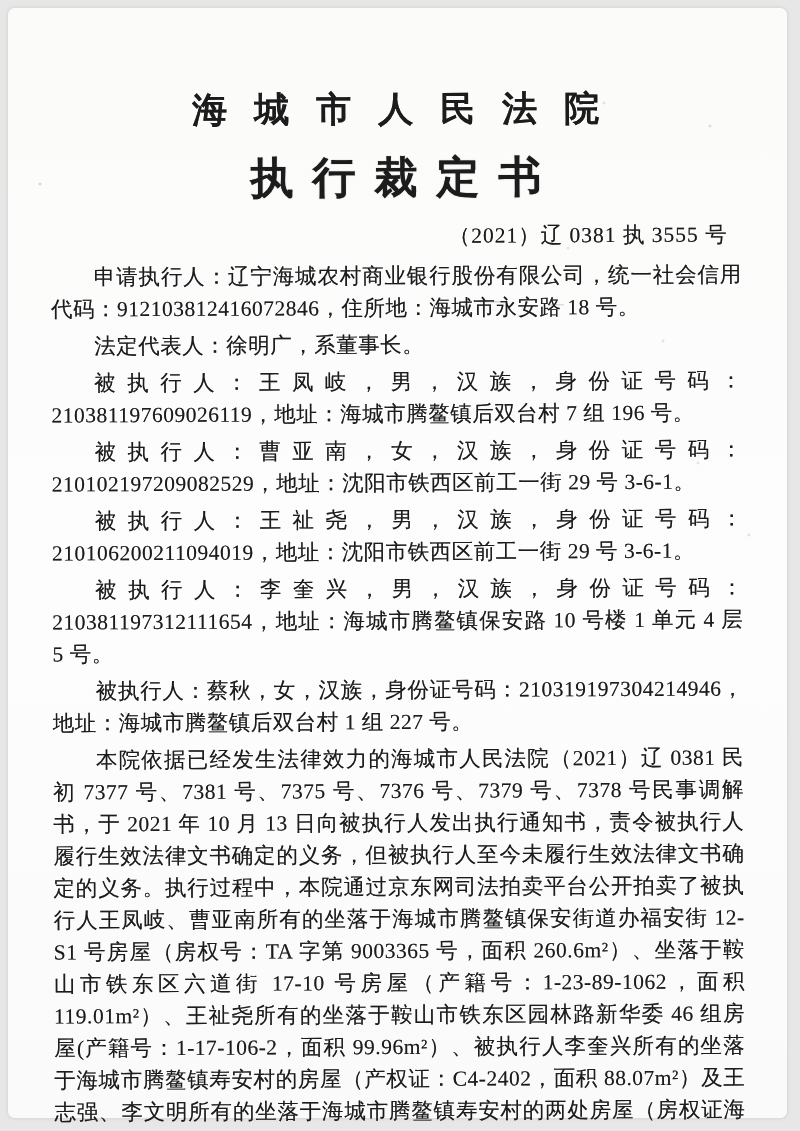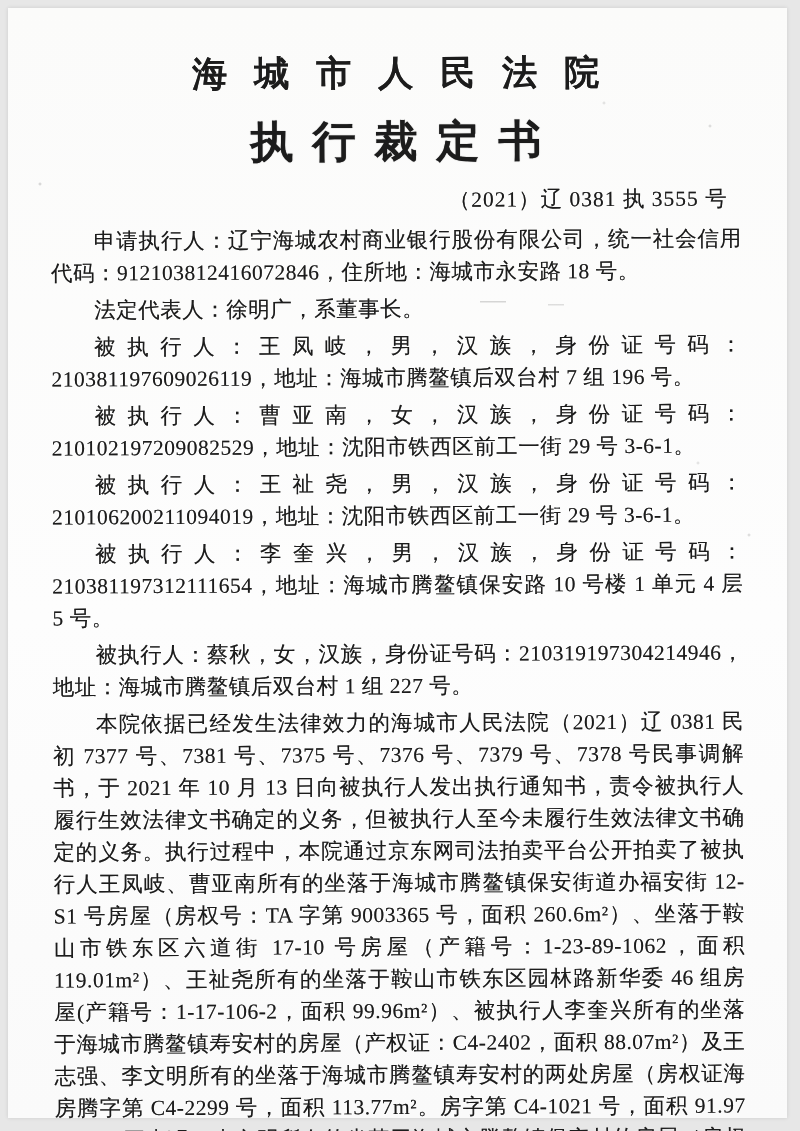--- a/index.html
+++ b/index.html
@@ -17,23 +17,24 @@
     background: #e7e7e7;
   }
   .paper {
     position: absolute;
     left: 8px;
     top: 8px;
     right: 13px;
     bottom: 13px;
     background: linear-gradient(180deg, #fbfbfa 0%, #fdfdfd 55%, #fafafa 100%);
     box-shadow: 0 0 4px rgba(0,0,0,0.12);
-    padding: 42px 46px 20px 42px;
+    padding: 78px 46px 20px 42px;
     box-sizing: border-box;
     color: #1c1c1c;
+    border-radius: 7px;
   }
   .tilt {
     transform: rotate(-0.25deg);
     transform-origin: 50% 0;
   }
   
   .noise {
     position: absolute;
     inset: 0;
     pointer-events: none;

